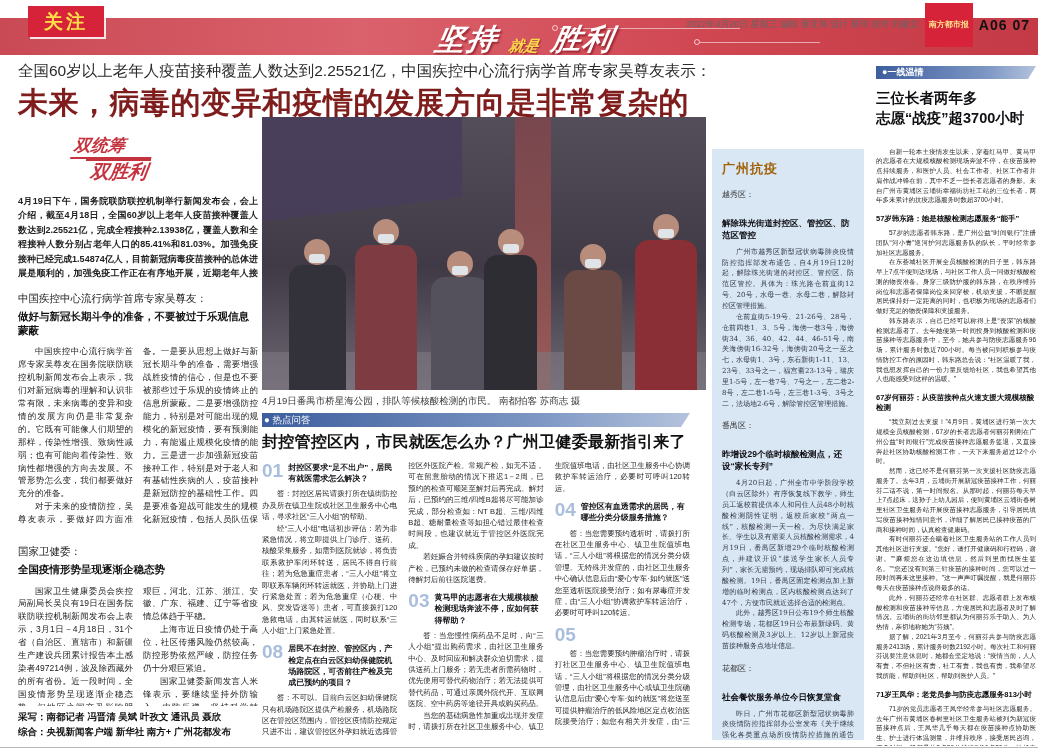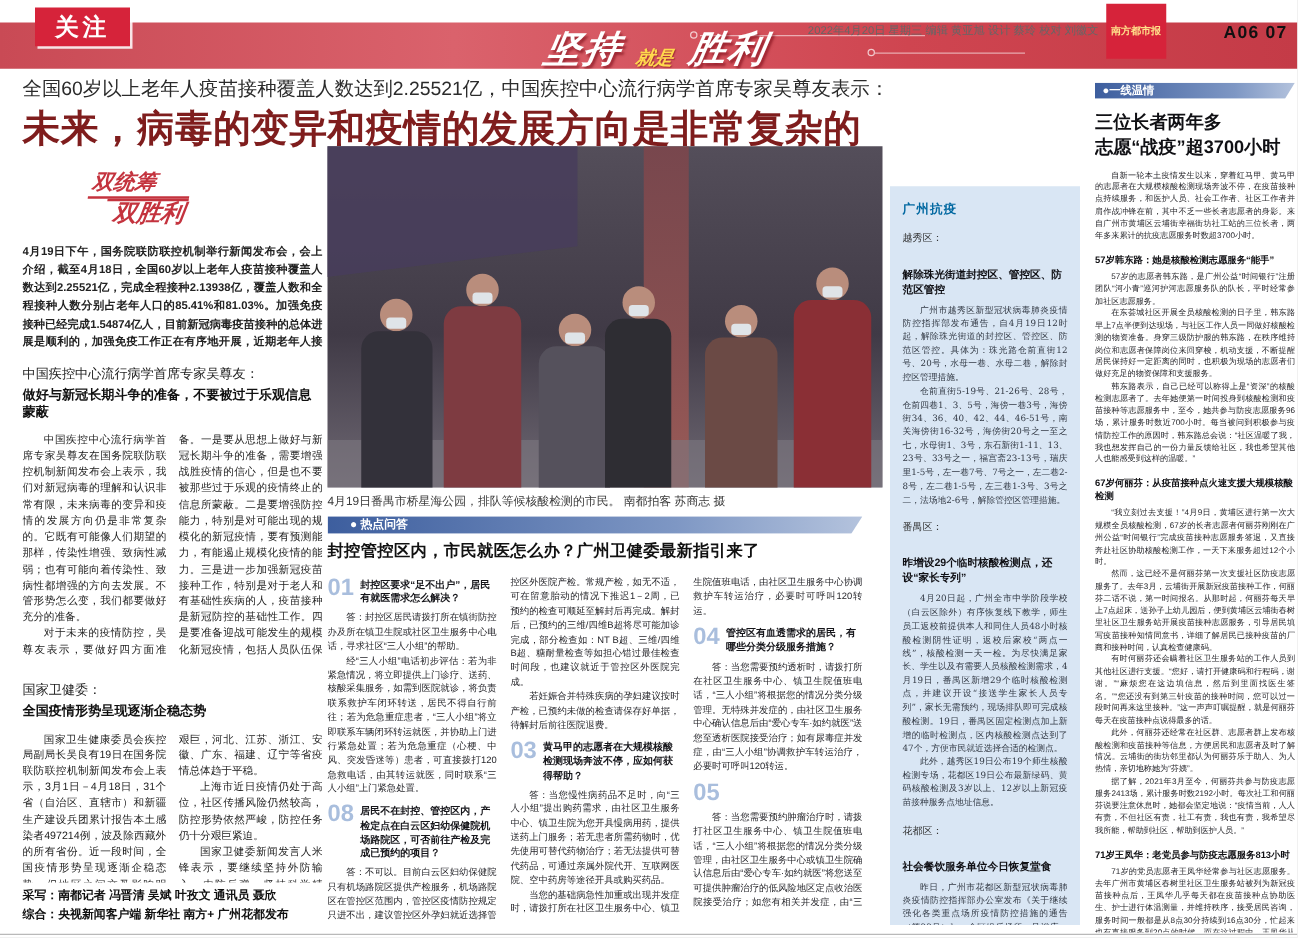--- a/index.html
+++ b/index.html
@@ -3,30 +3,30 @@
 <meta charset="utf-8">
 <style>
   html,body{margin:0;padding:0;background:#e8e8e8;}
   .page{position:relative;width:1038px;height:750px;background:#ffffff;overflow:hidden;
         font-family:"Liberation Sans","DejaVu Sans",sans-serif;color:#222;}
   
   .topbar{position:absolute;top:3px;right:8px;display:flex;align-items:center;gap:6px;
           font-size:9px;color:#666;z-index:3;}
   .badge{background:var(--accent-red,#cf2233);color:#ffe08a;font-size:8px;padding:17px 4px;
          font-weight:bold;line-height:1.2;}
-  .page-label{font-weight:bold;font-size:14px;color:#111;letter-spacing:1px;margin-left:40px;}
+  .page-label{font-weight:bold;font-size:14px;color:#111;letter-spacing:1px;}
   .banner{position:absolute;top:18px;left:0;width:1038px;height:37px;
           background:linear-gradient(90deg,#c94a55,#da626c 35%,#cf4550 70%,#c43b47);overflow:hidden;}
   .banner .deco1,.banner .deco2{position:absolute;height:0;border-top:1px solid rgba(255,255,255,.55);}
   .banner .deco1{top:10px;left:560px;width:180px;}
   .banner .deco2{top:24px;left:700px;width:120px;}
   .banner .dot{position:absolute;width:4px;height:4px;border:1px solid rgba(255,255,255,.7);
                border-radius:50%;}
   .guanzhu{position:absolute;top:6px;left:28px;width:76px;height:31px;background:var(--accent-red,#d6233a);
-           color:#ffffff;font-size:19px;font-weight:bold;display:flex;align-items:center;justify-content:center;
+           color:#fde047;font-size:19px;font-weight:bold;display:flex;align-items:center;justify-content:center;
            letter-spacing:3px;z-index:4;box-shadow:2px 2px 0 rgba(255,255,255,.85);}
   .banner-words{position:absolute;left:436px;top:2px;display:flex;align-items:flex-end;gap:12px;
                 transform:skewX(-10deg);z-index:2;}
   .bw-big{font-size:29px;font-weight:900;font-style:italic;color:#fff;
           text-shadow:2px 2px 2px rgba(110,0,12,.55);letter-spacing:2px;}
   .bw-small{font-size:15px;font-weight:bold;font-style:italic;color:#ffd94d;margin-bottom:4px;
             text-shadow:1px 1px 1px rgba(110,0,12,.5);}
   
   .kicker{position:absolute;left:18px;top:61px;font-size:15.5px;color:#2b2b2b;white-space:nowrap;}
   .main-title{position:absolute;left:18px;top:83px;font-size:30px;font-weight:900;color:#7f1d1d;
@@ -55,46 +55,46 @@
   .photo .pillar{position:absolute;top:0;left:57%;width:8%;height:100%;
                  background:linear-gradient(180deg,#7c464c,#9e5a55);opacity:.9;}
   .photo .ground{position:absolute;bottom:0;left:0;width:100%;height:14%;background:#7d7880;opacity:.6;}
   .person{position:absolute;bottom:-2%;}
   .person .head{width:26px;height:26px;border-radius:50%;background:#b98d7c;margin:0 auto;}
   .person .mask{width:16px;height:9px;border-radius:3px;background:#dfe4e8;margin:-11px auto 0;}
   .person .torso{width:100%;height:120px;border-radius:14px 14px 0 0;margin-top:2px;}
   
   .caption{position:absolute;left:262px;top:395px;width:444px;font-size:9.5px;color:#3a3a3a;}
   .qa-bar{position:absolute;left:262px;top:413px;width:428px;height:14px;color:#fff;
-          font-size:9.5px;font-weight:bold;line-height:14px;padding-left:18px;box-sizing:border-box;
+          font-size:9.5px;font-weight:normal;line-height:14px;padding-left:2px;box-sizing:border-box;
           background:linear-gradient(90deg,var(--bar-blue,#3d5e9e),#7e97c4 65%,#b4c3dd);
           clip-path:polygon(0 0,100% 0,calc(100% - 9px) 100%,0 100%);}
-  .qa-title{position:absolute;left:262px;top:432px;font-size:13px;font-weight:900;color:#111;
+  .qa-title{position:absolute;left:262px;top:432px;font-size:16px;font-weight:900;color:#111;
             white-space:nowrap;letter-spacing:.3px;}
   .qa-grid{position:absolute;left:262px;top:460px;width:428px;height:282px;column-count:3;
            column-gap:11px;column-fill:auto;overflow:hidden;}
   .qa-head{display:flex;gap:5px;margin:7px 0 4px;align-items:flex-start;}
   .qa-item:first-child .qa-head{margin-top:2px;}
   .qa-num{font-size:19px;color:var(--number-blue,#a9bedd);font-weight:bold;line-height:.95;}
   .qa-q{font-weight:bold;font-size:8px;line-height:1.4;color:#15151a;}
   .qa-a p{font-size:7.5px;line-height:1.52;text-indent:2em;text-align:justify;margin:0;color:#26262b;}
   
   .gz-box{position:absolute;left:712px;top:149px;width:152px;height:591px;box-sizing:border-box;
           background:var(--box-blue-bg,#d9e6f4);padding:11px 10px;overflow:hidden;}
-  .gz-title{color:#0369a1;font-weight:bold;font-size:10px;margin-bottom:6px;letter-spacing:1px;}
+  .gz-title{color:#a16207;font-weight:bold;font-size:13px;margin-bottom:6px;letter-spacing:1px;}
   .gz-district{font-size:8px;color:#333;margin-top:11px;}
   .gz-headline{font-size:8.5px;font-weight:bold;line-height:1.4;margin:18px 0 5px;color:#0f0f14;}
   .gz-sec p{font-size:7px;line-height:1.55;text-indent:2em;text-align:justify;margin:0;color:#333a45;
             font-family:"DejaVu Serif","Liberation Serif",serif;}
   
   .warmth{position:absolute;left:876px;top:66px;width:160px;height:680px;overflow:hidden;}
   .warm-bar{height:13px;color:#fff;font-size:9px;font-weight:bold;line-height:13px;padding-left:6px;
             box-sizing:border-box;background:linear-gradient(90deg,var(--bar-blue,#3d5e9e),#7e97c4 70%,#b4c3dd);
             clip-path:polygon(0 0,100% 0,calc(100% - 8px) 100%,0 100%);}
-  .warm-title{font-size:14.5px;font-weight:900;line-height:1.4;margin:9px 0 7px;color:#101014;}
+  .warm-title{font-size:14.5px;font-weight:900;line-height:1.4;margin:9px 0 18px;color:#101014;}
   .warm-p{font-size:6.5px;line-height:1.5;text-indent:2em;text-align:justify;margin:0;color:#26262b;}
   .warm-sub{font-size:7.5px;font-weight:bold;margin:9px 0 4px;line-height:1.35;color:#101014;}
   .bottom-rule{position:absolute;left:0;top:747px;width:1038px;border-top:1px solid #b9b9b9;}
 </style>
 </head>
 <body>
 
 <div class="page">
 
   <div class="topbar">
@@ -207,21 +207,21 @@
         <p>若妊娠合并特殊疾病的孕妇建议按时产检，已预约未做的检查请保存好单据，待解封后前往医院退费。</p>
         <p></p>
         </div>
     </div>
     <div class="qa-item">
       <div class="qa-head">
           <span class="qa-num">03</span>
         <span class="qa-q">黄马甲的志愿者在大规模核酸检测现场奔波不停，应如何获得帮助？</span>
         </div>
       <div class="qa-a">
-        <p>答：当您慢性病药品不足时，向“三人小组”提出购药需求，由社区卫生服务中心、镇卫生院为您开具慢病用药，提供送药上门服务；若无患者所需药物时，优先使用可替代药物治疗；若无法提供可替代药品，可通过亲属外院代开、互联网医院、空中药房等途径开具或购买药品。</p>
+        <p>答：当您慢性病药品不足时，向“三人小组”提出购药需求，由社区卫生服务中心、及时回应和解决群众迫切需求，提供送药上门服务；若无患者所需药物时，优先使用可替代药物治疗；若无法提供可替代药品，可通过亲属外院代开、互联网医院、空中药房等途径开具或购买药品。</p>
         <p>当您的基础病急性加重或出现并发症时，请拨打所在社区卫生服务中心、镇卫生院值班电话，由社区卫生服务中心协调救护车转运治疗，必要时可呼叫120转运。</p>
         <p></p>
         </div>
     </div>
     <div class="qa-item">
       <div class="qa-head">
           <span class="qa-num">04</span>
         <span class="qa-q">管控区有血透需求的居民，有哪些分类分级服务措施？</span>
         </div>
       <div class="qa-a">

